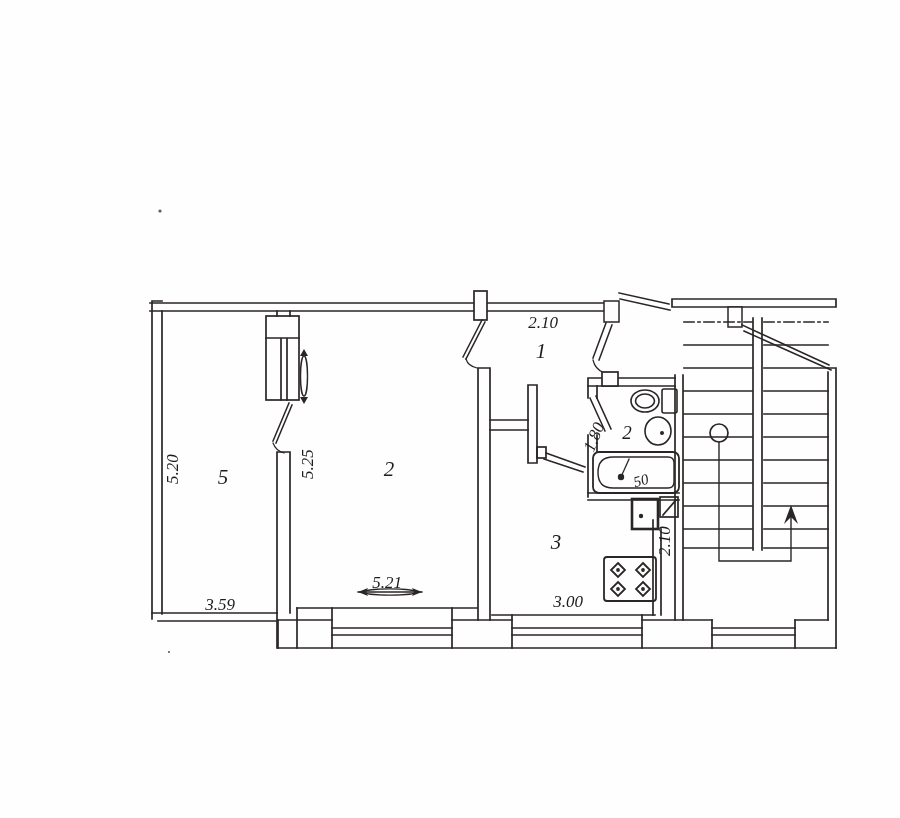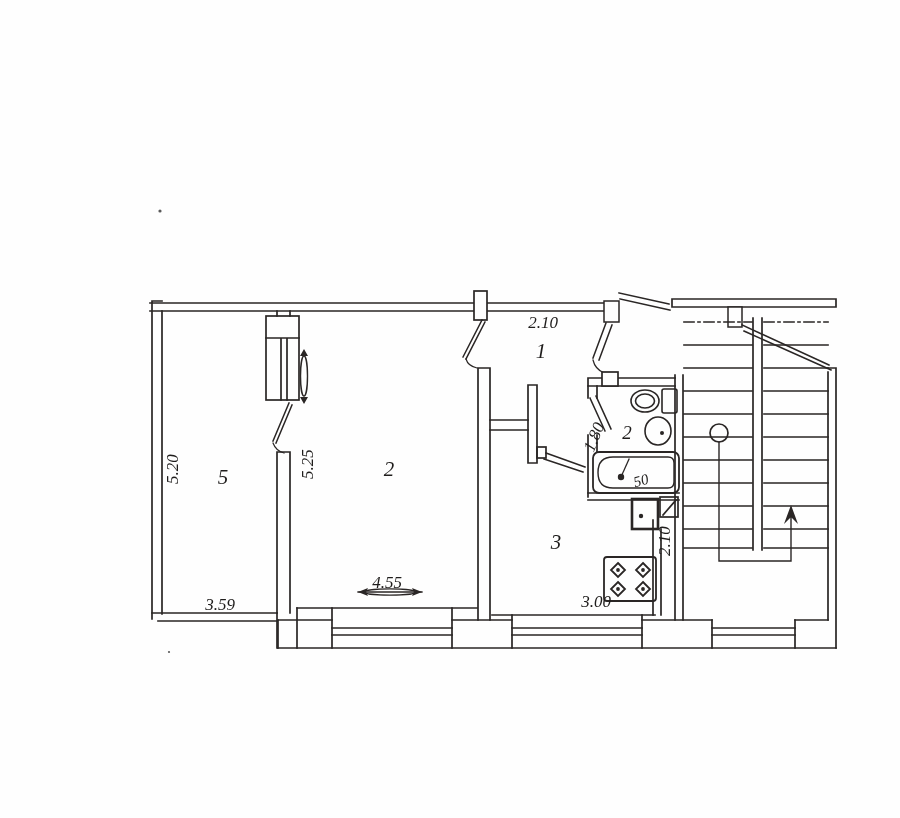--- a/index.html
+++ b/index.html
@@ -203,26 +203,26 @@
       <circle cx="169" cy="652" r="1.1"></circle>
     </g>
   </svg>
 
   <div class="lbl dim rot90" style="left:172px;top:469px;">5.20</div>
   <div class="lbl room" style="left:223px;top:477px;">5</div>
   <div class="lbl dim" style="left:220px;top:604px;">3.59</div>
 
   <div class="lbl dim rot90" style="left:307px;top:464px;">5.25</div>
   <div class="lbl room" style="left:389px;top:469px;">2</div>
-  <div class="lbl dim" style="left:387px;top:582px;">4.55</div>
+  <div class="lbl dim" style="left:387px;top:582px;">5.21</div>
 
   <div class="lbl dim" style="left:543px;top:322px;">2.10</div>
   <div class="lbl room" style="left:541px;top:351px;">1</div>
 
   <div class="lbl dim rot68" style="left:594px;top:437px;">1.80</div>
   <div class="lbl room" style="left:627px;top:432px;font-size:19px;">2</div>
   <div class="lbl small rot15" style="left:641px;top:481px;">50</div>
 
   <div class="lbl dim rot90" style="left:664px;top:541px;">2.10</div>
   <div class="lbl room" style="left:556px;top:542px;">3</div>
-  <div class="lbl dim" style="left:568px;top:601px;margin-left:28px;">3.00</div>
+  <div class="lbl dim" style="left:568px;top:601px;">3.00</div>
 
 </div>
 
 </body></html>

